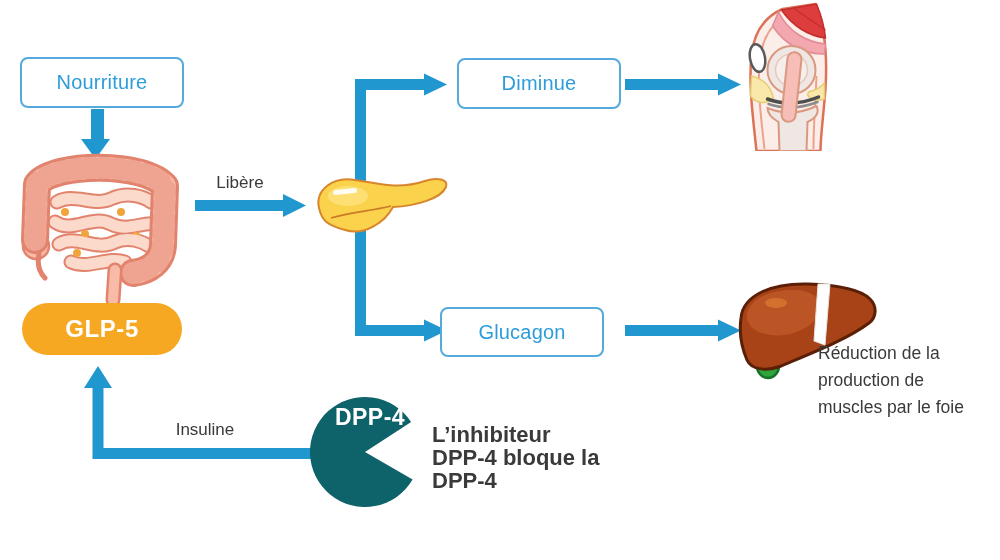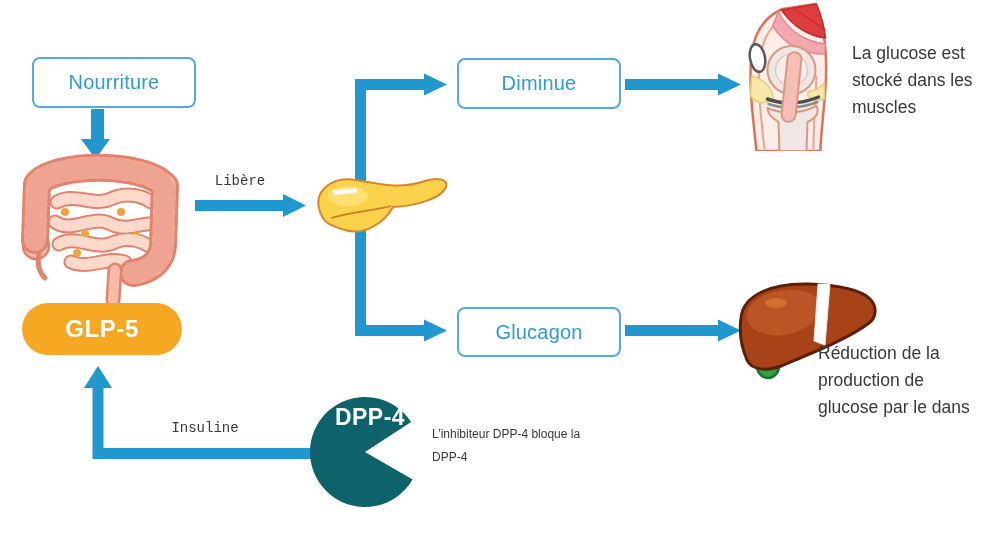--- a/index.html
+++ b/index.html
@@ -25,26 +25,26 @@
     position:absolute;display:flex;align-items:center;justify-content:center;
     background:#fff;border:2px solid var(--box-border-blue);border-radius:8px;
     color:var(--box-text-blue);font-size:20px;letter-spacing:.2px;
   }
   .pill{
     position:absolute;display:flex;align-items:center;justify-content:center;
     background:var(--glp1-orange);border-radius:26px;color:#fff;
     font-size:24px;font-weight:bold;letter-spacing:.6px;
   }
   .edge-label{
-    position:absolute;color:var(--text-dark);font-size:14px;text-align:center;font-family:Liberation Mono, monospace;
+    position:absolute;color:var(--text-dark);font-size:17px;text-align:center;
   }
   .note{
     position:absolute;color:var(--text-dark);font-size:17.5px;line-height:27px;
   }
-  .note-small{line-height:23px;font-size:12px;}
+  .note-small{line-height:23px;font-size:22px;font-weight:bold;}
   .dpp4-label{
     font-family:"Liberation Sans",sans-serif;font-size:23px;font-weight:bold;
     fill:#ffffff;letter-spacing:.5px;
   }
 </style>
 </head>
 <body>
 
 <div class="canvas">
 
@@ -138,39 +138,38 @@
     <path d="M 15,38 C 18,22 40,13 64,14 C 79,15 87,21 88,30 C 89,42 77,53 58,58 C 40,62 23,57 18,49 C 15,45 14,42 15,38 Z" fill="#BC5526"></path>
     <ellipse cx="44" cy="27" rx="11" ry="5" fill="#D4702E"></ellipse>
     <path d="M 86,8 L 98,8 L 93,69 L 82,65 Z" fill="#FFFFFF" stroke="#E8E3DF" stroke-width="1"></path>
   </svg>
 
   <svg class="abs" style="left:310px;top:396px" width="113" height="113" viewBox="0 0 113 113">
     <path d="M 55,56 L 101.1,26 A 55,55 0 1 0 102.6,83.5 Z" style="fill:var(--dpp4-teal)"></path>
     <text class="dpp4-label" x="60" y="29" text-anchor="middle">DPP-4</text>
   </svg>
 
-  <div class="node-box" style="left:32px;top:57px;width:160px;height:47px">
+  <div class="node-box" style="left:20px;top:57px;width:160px;height:47px">
     <span>Nourriture</span>
   </div>
 
   <div class="node-box" style="left:457px;top:58px;width:160px;height:47px">
     <span>Diminue</span>
   </div>
 
-  <div class="node-box" style="left:457px;top:307px;width:160px;height:46px">
+  <div class="node-box" style="left:440px;top:307px;width:160px;height:46px">
     <span>Glucagon</span>
   </div>
 
   <div class="pill" style="left:22px;top:303px;width:160px;height:52px">
     <span>GLP-5</span>
   </div>
 
   <div class="edge-label" style="left:195px;top:173px;width:90px">Libère</div>
 
   <div class="edge-label" style="left:155px;top:420px;width:100px">Insuline</div>
 
-  <div class="note" style="left:852px;top:40px;width:125px">La glucose est stocké dans les muscles</div>
 
-  <div class="note" style="left:818px;top:340px;width:160px">Réduction de la production de glucose par le dans</div>
+  <div class="note" style="left:818px;top:340px;width:160px">Réduction de la production de muscles par le foie</div>
 
   <div class="note note-small" style="left:432px;top:423px;width:172px">L’inhibiteur DPP-4 bloque la DPP-4</div>
 
 </div>
 
 </body></html>

